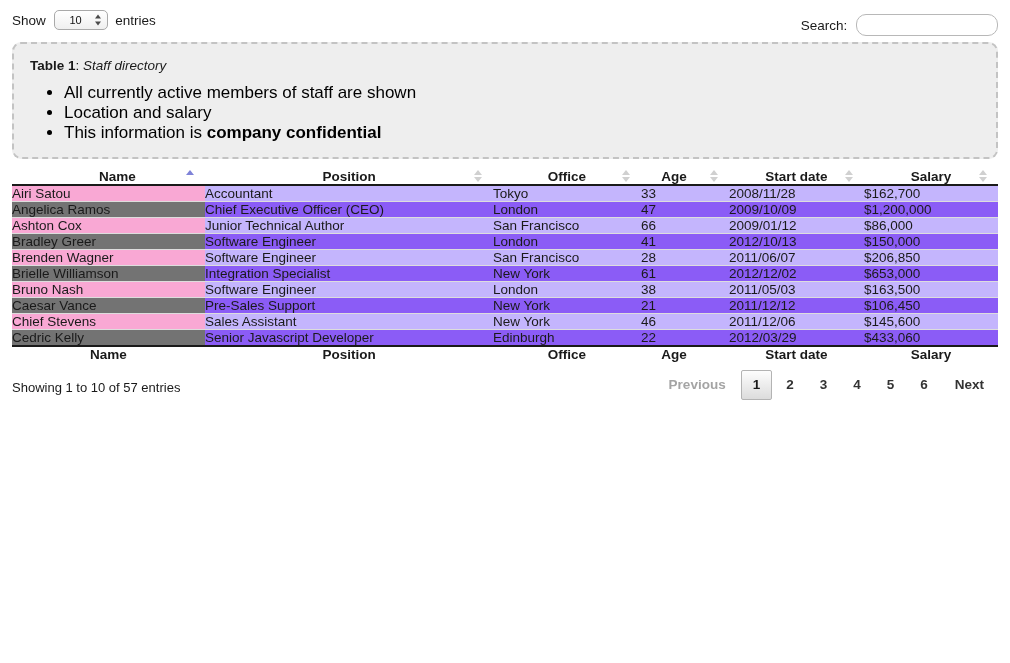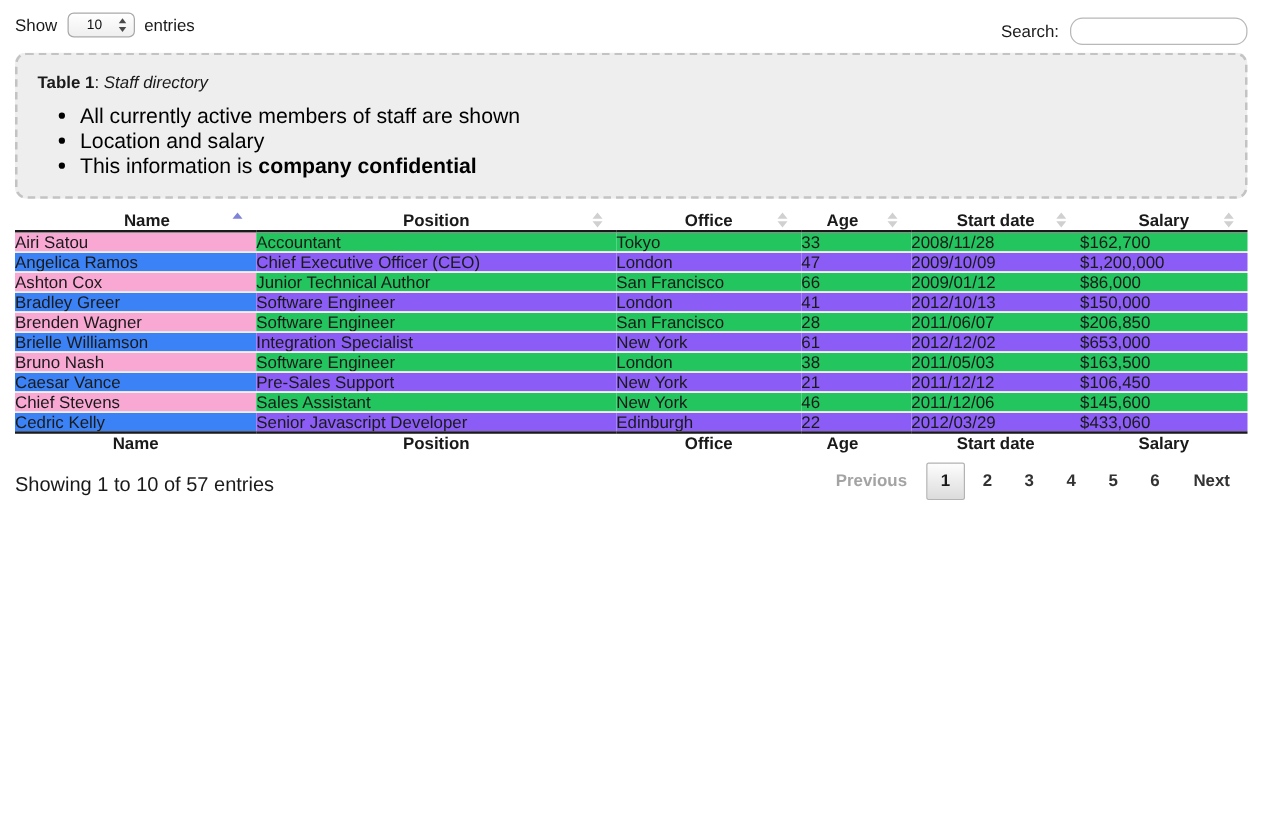--- a/index.html
+++ b/index.html
@@ -187,24 +187,24 @@
   tbody td {
     padding: 10px 18px;
     color: #1a1a1a;
     border-top: 1px solid #dddddd;
     box-sizing: border-box;
     white-space: nowrap;
     overflow: hidden;
     text-overflow: ellipsis;
   }
   tbody tr:first-child td { border-top: none; }
-  tbody tr.odd td { background: #22c55e; }
+  tbody tr.odd td { background: #c4b5fd; }
   tbody tr.even td { background: #8b5cf6; }
   tbody tr.odd td.col-sorted { background: #f9a8d4; }
-  tbody tr.even td.col-sorted { background: #3b82f6; }
+  tbody tr.even td.col-sorted { background: #737373; }
 
   tfoot th {
     font-weight: bold;
     text-align: center;
     color: #1a1a1a;
     padding: 10px 18px 8px 18px;
     border-top: 2px solid #1a1a1a;
     white-space: nowrap;
     box-sizing: border-box;
   }
@@ -234,21 +234,21 @@
   
   .bottom-bar {
     position: relative;
     height: 40px;
     margin-top: 8px;
   }
   .dt-info {
     position: absolute;
     left: 0;
     top: 10px;
-    font-size: 16px;
+    font-size: 13px;
     color: #1a1a1a;
   }
   .dt-paginate {
     position: absolute;
     right: 0;
     top: 0;
     display: flex;
     align-items: center;
     font-weight: bold;
   }

